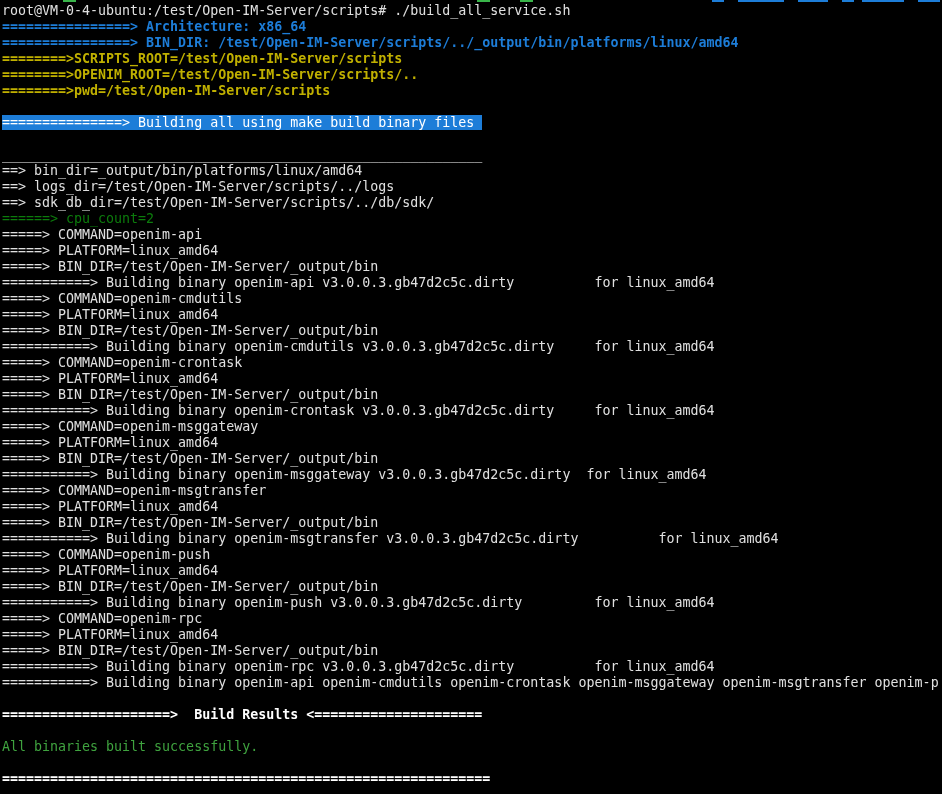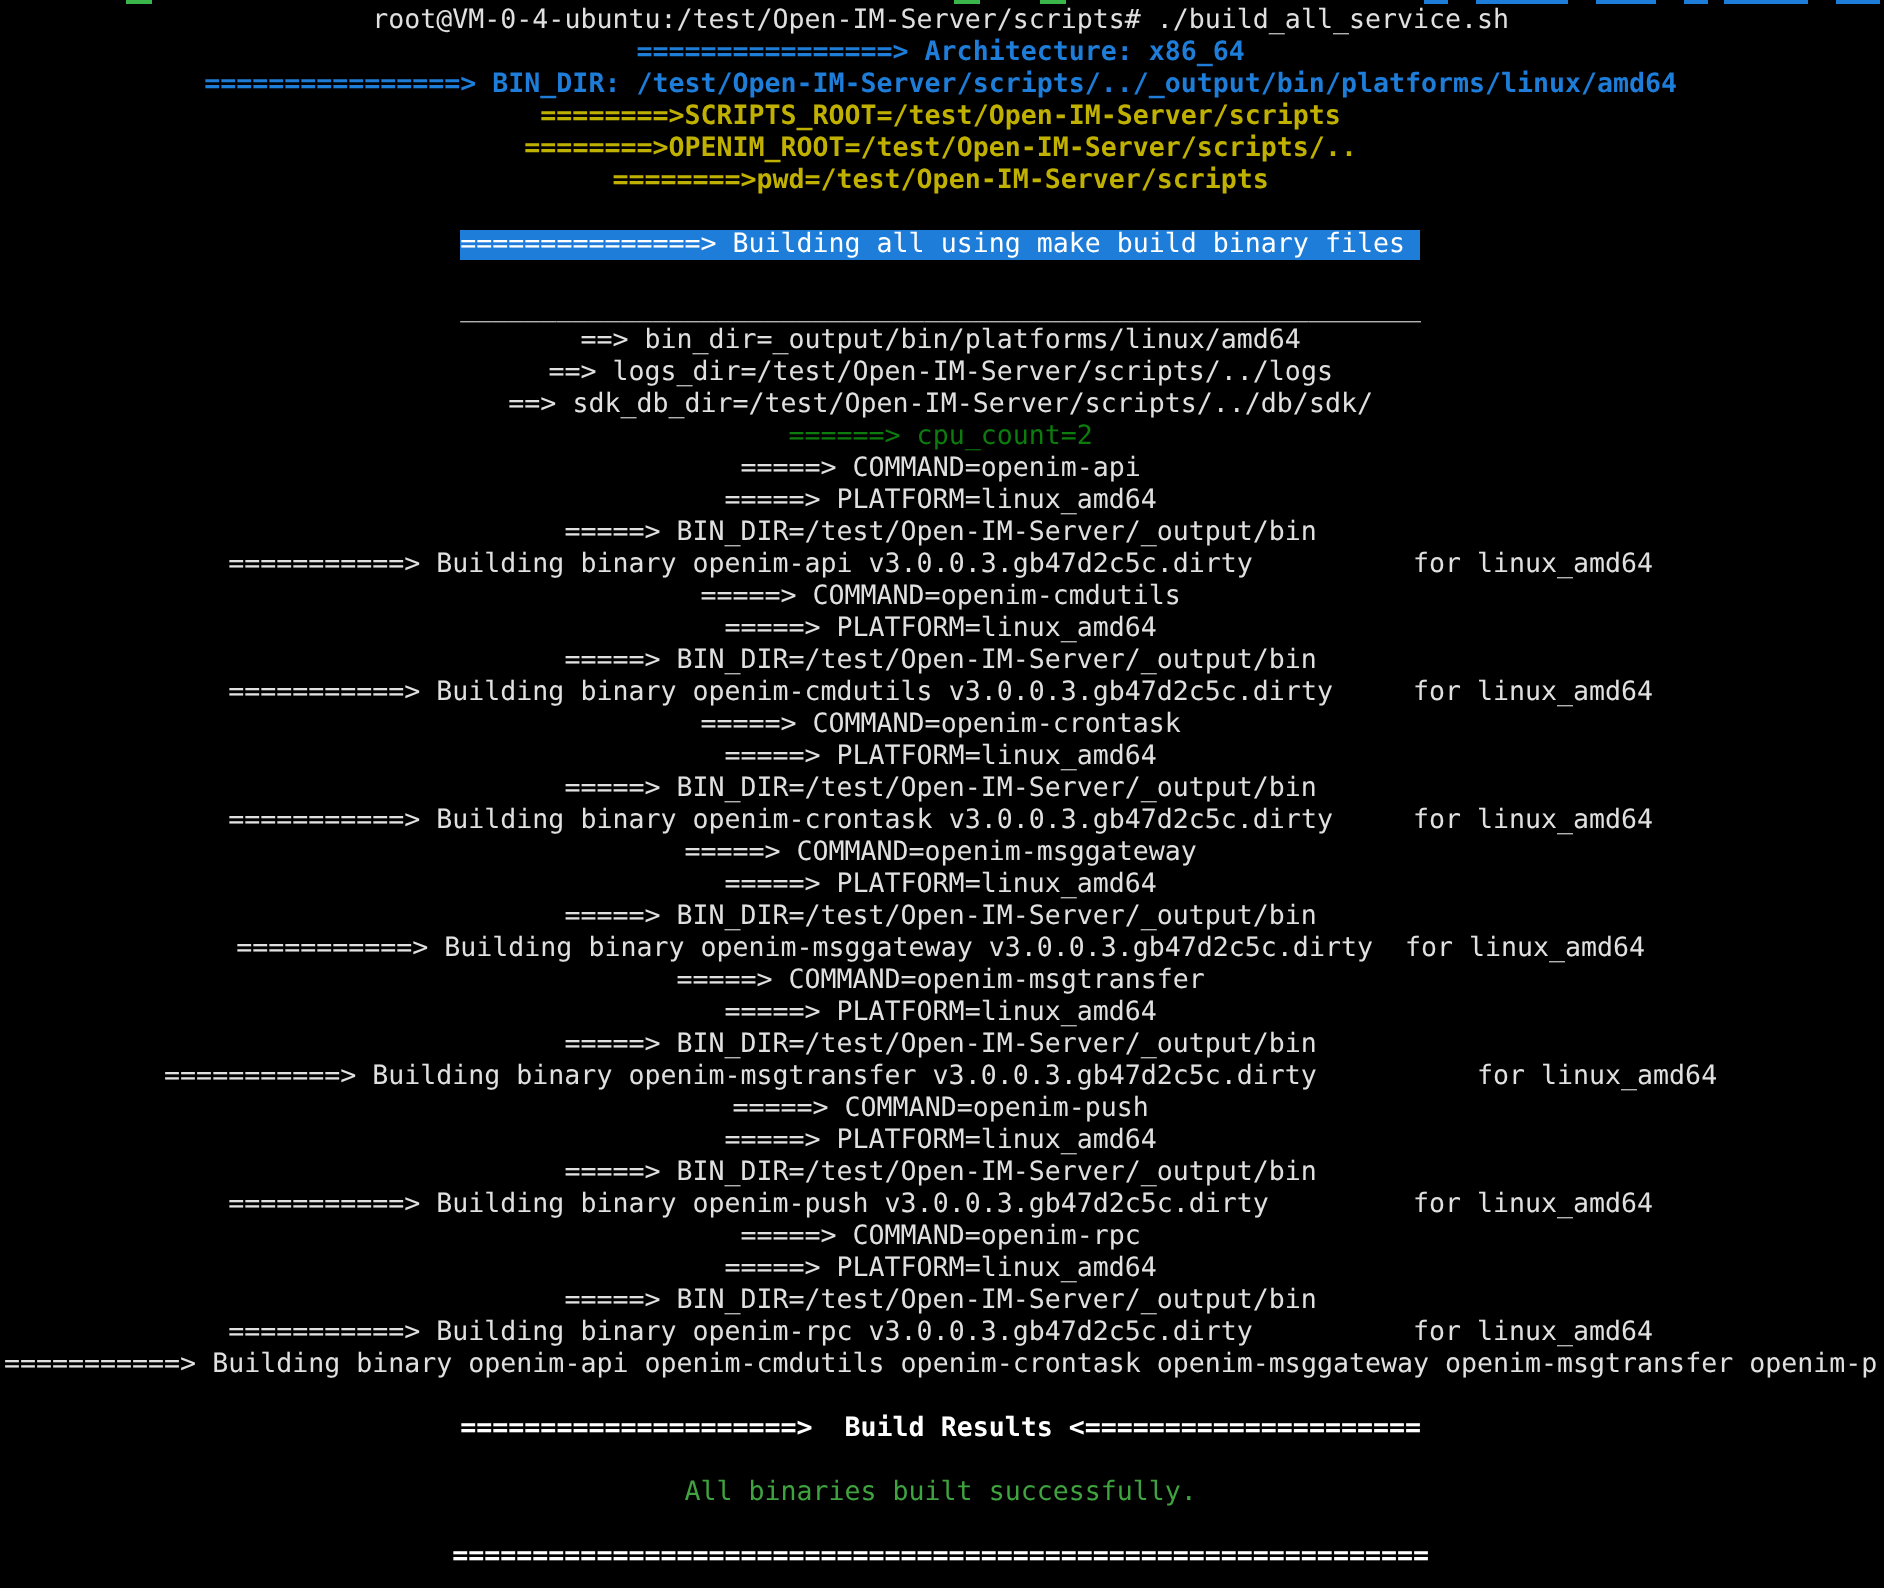--- a/index.html
+++ b/index.html
@@ -41,21 +41,20 @@
     left: 2px;
     margin: 0;
     font-family: "DejaVu Sans Mono", "Liberation Mono", monospace;
     font-size: 13.3px;
     line-height: 16px;
     white-space: pre;
     color: #e0e0e0;
   }
   .tline {
     min-height: 16px;
-    text-align: center;
   }
   .tline span {
     white-space: pre;
   }
 </style>
 </head>
 <body>
 
 <div class="screen">
 

